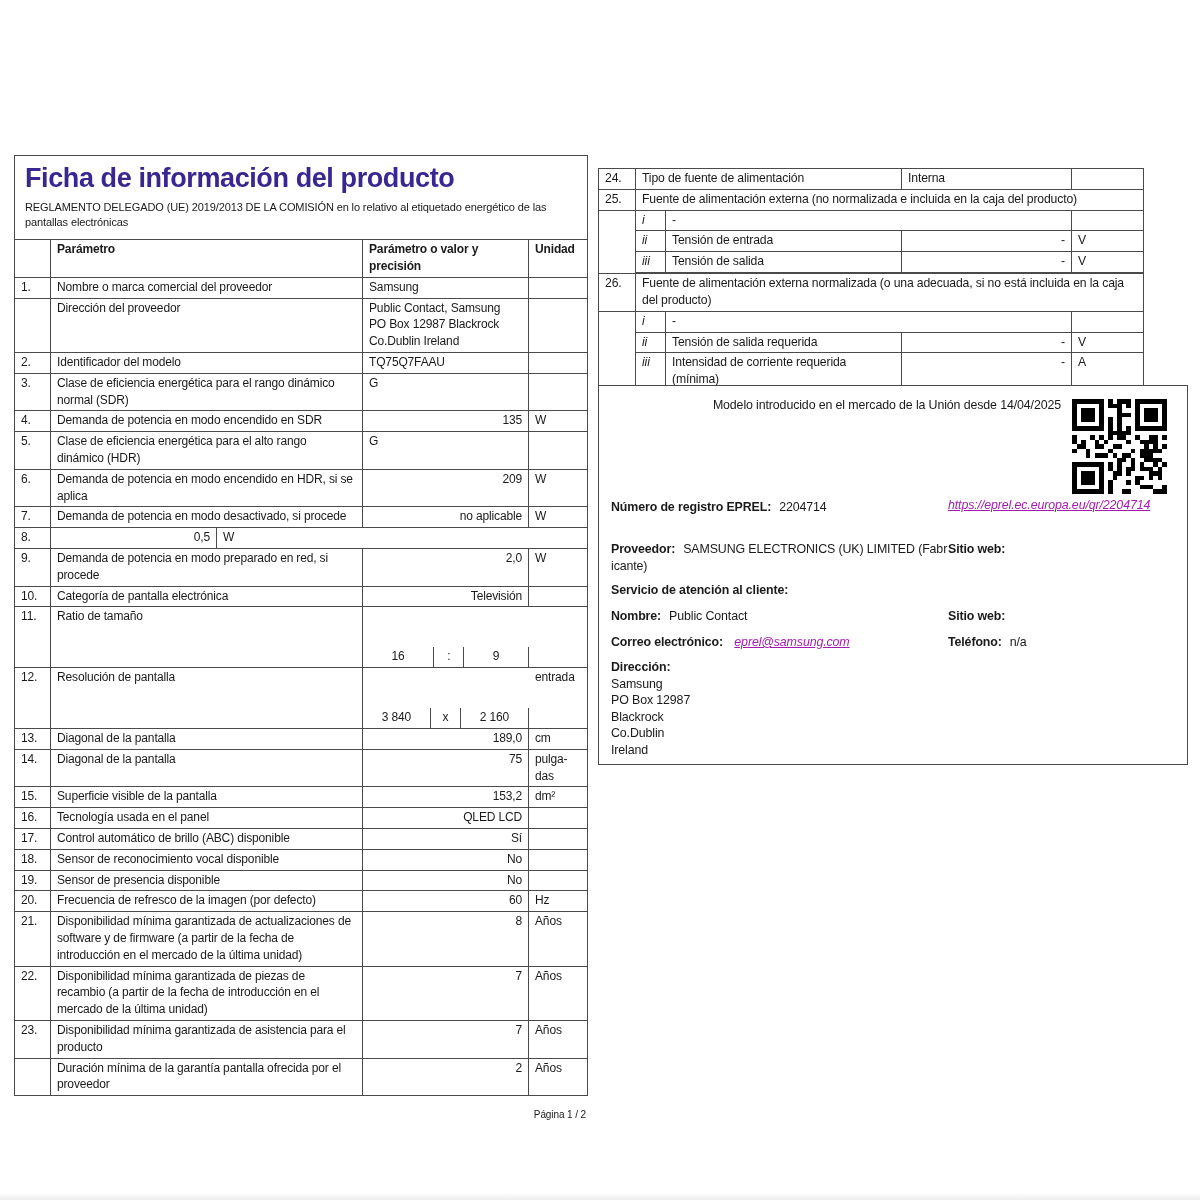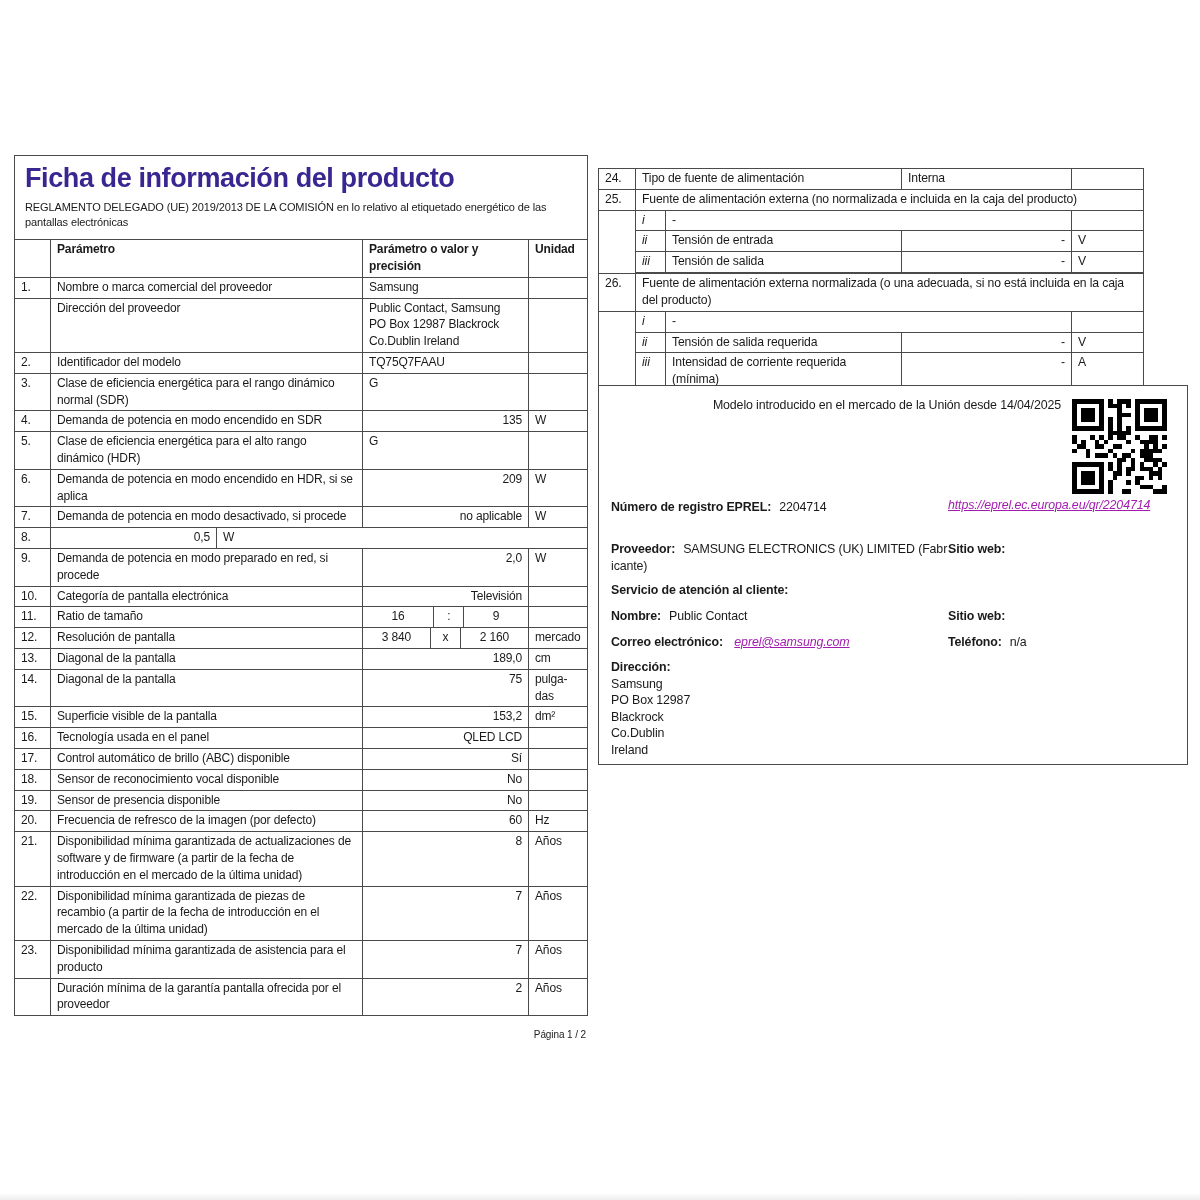--- a/index.html
+++ b/index.html
@@ -22,21 +22,21 @@
 
   .trow { display: flex; align-items: stretch; }
   .trow:not(:last-child) { border-bottom: 1px solid #4a4a4a; }
   .cell { padding: 1px 6px 2px; font-size: 12px; line-height: 1.4; letter-spacing: -0.15px; }
   .c-num   { width: 36px;  flex: none; border-right: 1px solid #4a4a4a; }
   .c-label { width: 312px; flex: none; border-right: 1px solid #4a4a4a; }
   .c-value { width: 166px; flex: none; border-right: 1px solid #4a4a4a; white-space: pre-line; }
   .c-unit  { flex: 1 1 auto; white-space: pre-line; }
   .right   { text-align: right; }
   .header-row .cell { font-weight: bold; }
-  .split { display: flex; padding: 0; }
+  .split { display: flex; padding: 0; margin-top: 40px; }
   .subcell { flex: 1 1 auto; text-align: center; padding: 1px 2px 2px; }
   .subcell.mid { flex: 0 0 30px; }
   .subcell:not(:last-child) { border-right: 1px solid #4a4a4a; }
 
   .page-indicator { margin-top: 13px; text-align: right; font-size: 10px;
                     color: #222; padding-right: 2px; letter-spacing: -0.1px; }
 
   
   .right-table { position: absolute; left: 598px; top: 168px; width: 546px;
                  border: 1px solid #4a4a4a; background: #fff; }
@@ -165,21 +165,21 @@
           <div class="trow">
             <div class="cell c-num">11.</div>
             <div class="cell c-label">Ratio de tamaño</div>
             <div class="cell c-value split"><div class="subcell">16</div><div class="subcell mid">:</div><div class="subcell">9</div></div>
             <div class="cell c-unit"></div>
           </div>
           <div class="trow">
             <div class="cell c-num">12.</div>
             <div class="cell c-label">Resolución de pantalla</div>
             <div class="cell c-value split"><div class="subcell">3 840</div><div class="subcell mid">x</div><div class="subcell">2 160</div></div>
-            <div class="cell c-unit">mercado</div>
+            <div class="cell c-unit">entrada</div>
           </div>
           <div class="trow">
             <div class="cell c-num">13.</div>
             <div class="cell c-label">Diagonal de la pantalla</div>
             <div class="cell c-value right">189,0</div>
             <div class="cell c-unit">cm</div>
           </div>
           <div class="trow">
             <div class="cell c-num">14.</div>
             <div class="cell c-label">Diagonal de la pantalla</div>

